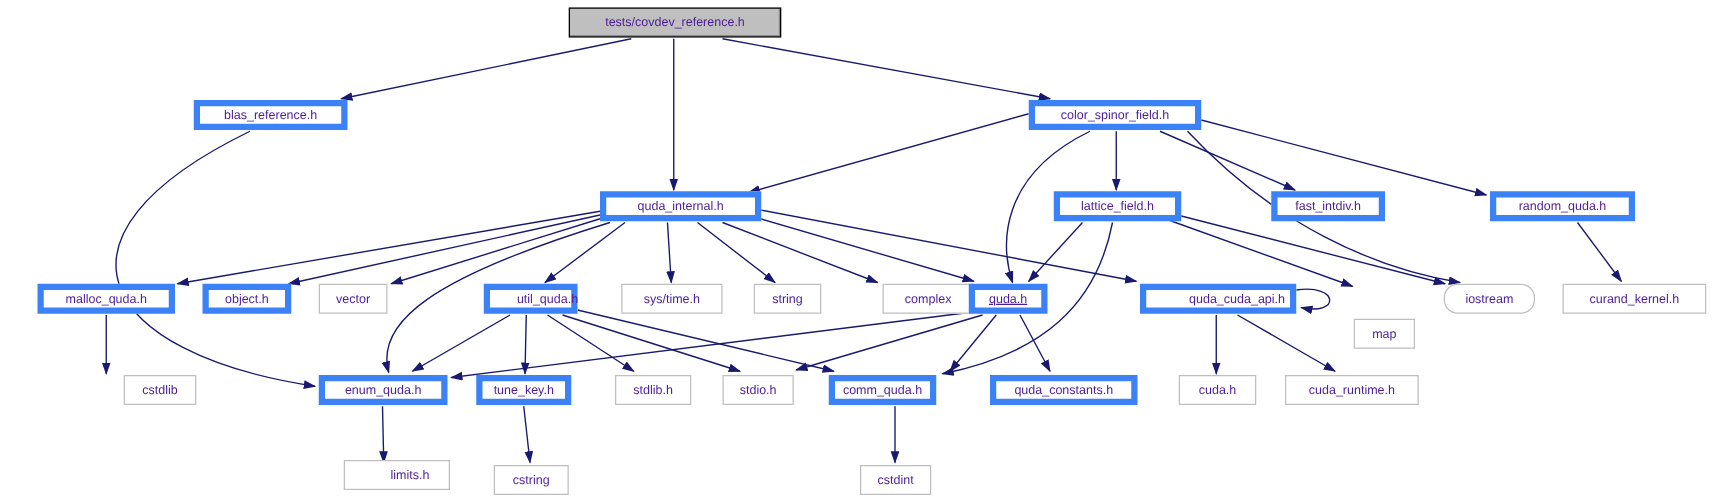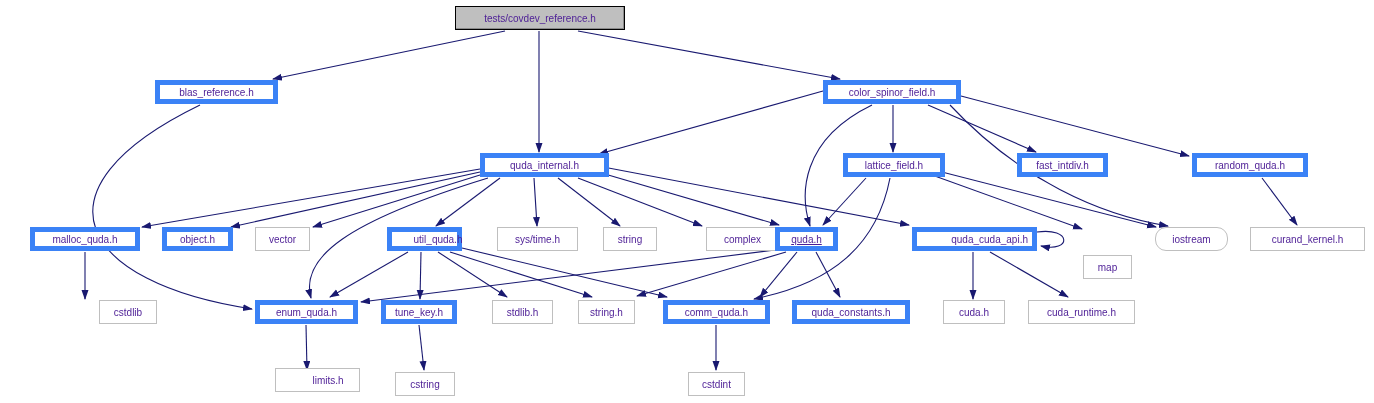--- a/index.html
+++ b/index.html
@@ -169,23 +169,23 @@
       <div class="node project" style="left: 255px; top: 300px; width: 103px; height: 24px;">
         <span class="node-label">enum_quda.h</span>
       </div>
       <div class="node project" style="left: 381px; top: 300px; width: 76px; height: 24px;">
         <span class="node-label">tune_key.h</span>
       </div>
       <div class="node system" style="left: 492px; top: 300px; width: 61px; height: 24px; text-align: right;">
         <span class="node-label">stdlib.h</span>
       </div>
       <div class="node system" style="left: 578px; top: 300px; width: 57px; height: 24px;">
-        <span class="node-label">string.h</span>
-      </div>
-      <div class="node project" style="left: 663px; top: 300px; width: 107px; height: 24px; align-items: center;">
+        <span class="node-label">stdio.h</span>
+      </div>
+      <div class="node project" style="left: 663px; top: 300px; width: 86px; height: 24px; align-items: center;">
         <span class="node-label">comm_quda.h</span>
       </div>
       <div class="node project" style="left: 792px; top: 300px; width: 118px; height: 24px;">
         <span class="node-label">quda_constants.h</span>
       </div>
       <div class="node system" style="left: 943px; top: 300px; width: 62px; height: 24px;">
         <span class="node-label">cuda.h</span>
       </div>
       <div class="node system" style="left: 1028px; top: 300px; width: 107px; height: 24px;">
         <span class="node-label">cuda_runtime.h</span>

